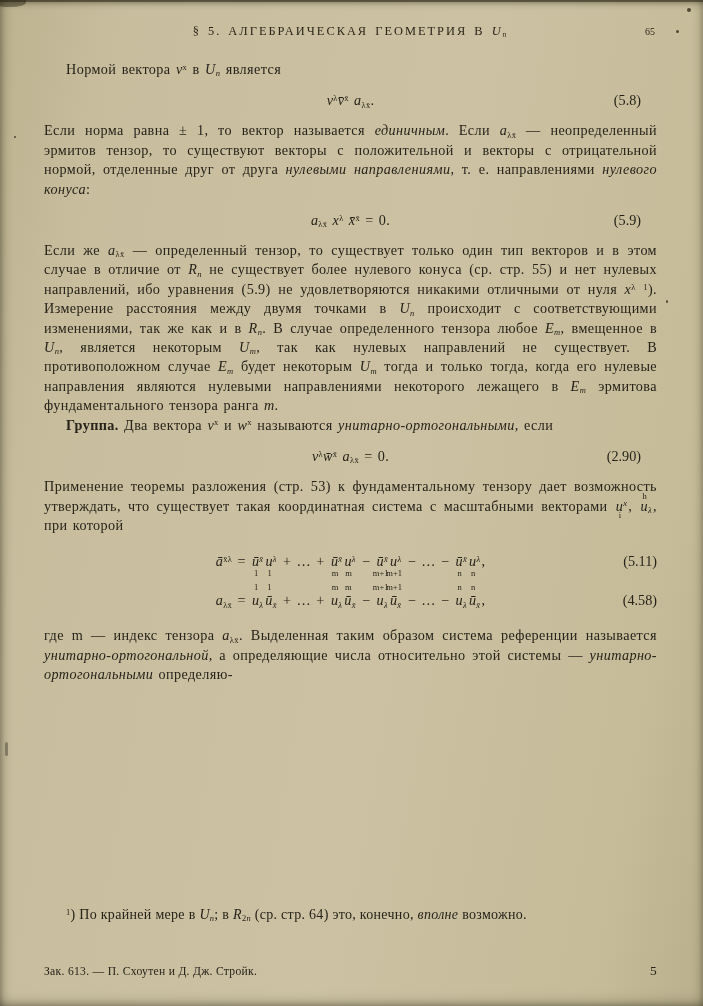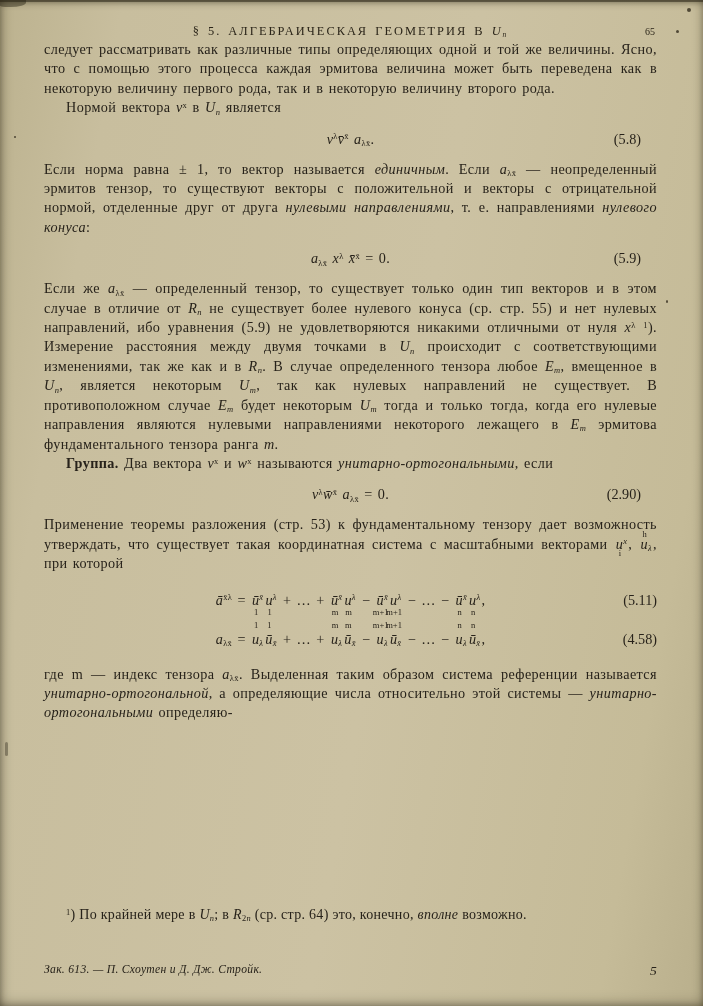--- a/index.html
+++ b/index.html
@@ -17,21 +17,21 @@
   }
   .edge-top { position:absolute; top:0; left:0; width:100%; height:2px;
               background:rgba(45,40,25,.55); }
   .corner-blot { position:absolute; top:0; left:0; width:26px; height:7px;
                  background:rgba(40,35,20,.45); border-radius:0 0 60% 20%; }
 
   .text { position:absolute; left:44px; top:22px; width:613px;
           font-size:14.2px; line-height:19.4px; text-align:justify;
           letter-spacing:.4px; word-spacing:1.4px; }
 
-  .hdr { position:relative; text-align:center; height:18px; 
+  .hdr { position:relative; text-align:center; height:18px; margin-bottom:20px;
          font-size:12.4px; letter-spacing:2px; word-spacing:2px; color:#2b2519; }
   .hdr-page { position:absolute; right:2px; top:0; font-size:10px; letter-spacing:0; }
 
   p.cont { text-indent:0; }
   p.ind  { text-indent:22px; }
 
   sup { font-size:.6em; vertical-align:baseline; position:relative; top:-.5em; line-height:0; }
   sub { font-size:.6em; vertical-align:baseline; position:relative; top:.28em; line-height:0; }
 
   .eq { position:relative; text-align:center; margin:10px 16px; line-height:22px;
@@ -48,21 +48,21 @@
   .t .ov { position:absolute; bottom:100%; left:38%; transform:translateX(-50%);
            margin-bottom:-4px; font-size:8.5px; font-style:normal; line-height:1;
            letter-spacing:0; white-space:nowrap; }
 
   .fn { position:absolute; left:44px; top:906px; width:613px;
         font-size:14px; line-height:17.5px; text-align:justify;
         text-indent:22px; letter-spacing:.3px; }
 
   .ftr { position:absolute; left:44px; top:963px; width:613px;
          font-size:11.6px; letter-spacing:.3px; display:flex;
-         justify-content:space-between; align-items:flex-start;font-style:italic; }
+         justify-content:space-between; align-items:center; }
   .ftr .sig { font-size:13.5px; }
 
   .speck { position:absolute; background:rgba(40,34,20,.75); border-radius:50%; }
   .s1 { left:687px; top:8px;  width:4px; height:4px; }
   .s2 { left:676px; top:30px; width:3px; height:3px; }
   .s3 { left:14px;  top:136px; width:2px; height:2px; }
   .s4 { left:666px; top:300px; width:2px; height:3px; }
   .s5 { left:5px;   top:742px; width:3px; height:14px; border-radius:2px; opacity:.5; }
 </style>
 </head>
@@ -72,21 +72,20 @@
   <div class="edge-top"></div>
   <div class="corner-blot"></div>
 
   <div class="text">
 
     <div class="hdr">
       <span class="hdr-title">§ 5. АЛГЕБРАИЧЕСКАЯ ГЕОМЕТРИЯ В <i>U<sub>n</sub></i></span>
       <span class="hdr-page">65</span>
     </div>
 
-    <p class="cont">следует рассматривать как различные типы определяющих одной и той же величины. Ясно, что с помощью этого процесса каждая эрмитова величина может быть переведена как в некоторую величину первого рода, так и в некоторую величину второго рода.</p>
 
     <p class="ind">Нормой вектора <i>v</i><sup>x</sup> в <i>U<sub>n</sub></i> является</p>
 
     <div class="eq">
       <span class="eq-body"><i>v</i><sup>λ</sup><i>v̄</i><sup>x̄</sup> <i>a</i><sub>λx̄</sub>.</span>
       <span class="eq-num">(5.8)</span>
     </div>
 
     <p class="cont">Если норма равна ± 1, то вектор называется <i>единичным</i>. Если <i>a</i><sub>λx̄</sub> — неопределенный эрмитов тензор, то существуют векторы с положительной и векторы с отрицательной нормой, отделенные друг от друга <i>нулевыми направлениями</i>, т. е. направлениями <i>нулевого конуса</i>:</p>
 

